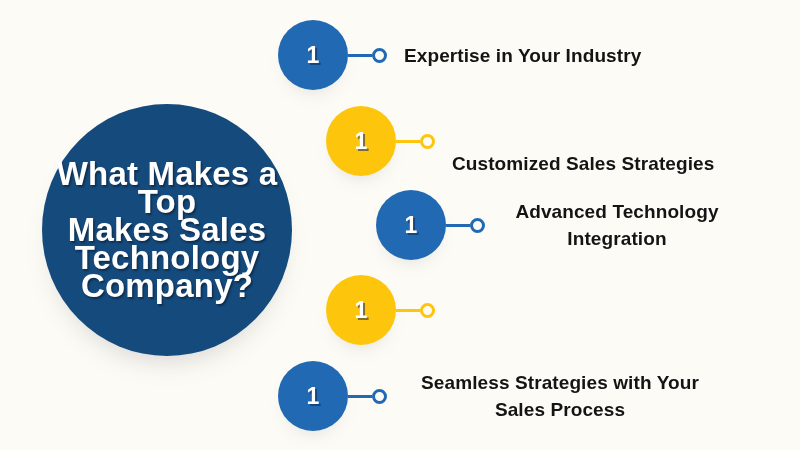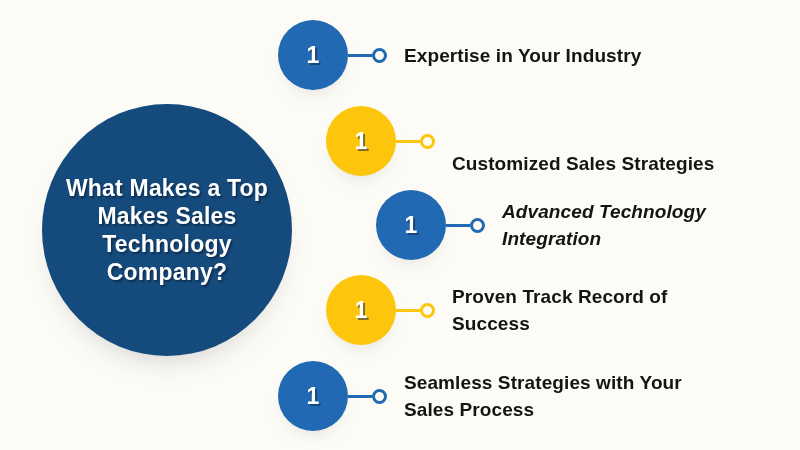--- a/index.html
+++ b/index.html
@@ -11,21 +11,21 @@
   }
 
   
   .big-circle{
     position:absolute;left:42px;top:104px;width:250px;height:252px;
     border-radius:50%;background:var(--navy,#154a7d);
     display:flex;align-items:center;justify-content:center;
     box-shadow:0 16px 26px -12px rgba(110,110,110,.28);
   }
   .big-title{
-    text-align:center;color:#ffffff;font-size:23px;font-weight:700;
+    text-align:center;color:#ffffff;font-size:33px;font-weight:700;
     line-height:28px;letter-spacing:.2px;
     text-shadow:1.5px 2px 2px rgba(0,0,0,.38);
   }
   .big-title span{display:block;}
 
   
   .row{position:absolute;height:70px;display:flex;align-items:center;}
   .bubble{
     flex:0 0 auto;width:70px;height:70px;border-radius:50%;
     display:flex;align-items:center;justify-content:center;
@@ -33,38 +33,38 @@
     text-shadow:2px 2px 0 rgba(16,42,74,.55);
     box-shadow:0 10px 18px -10px rgba(120,120,120,.25);
   }
   .connector{flex:0 0 auto;width:24px;height:3px;}
   .ring{
     flex:0 0 auto;width:15px;height:15px;border-radius:50%;
     border:3px solid;box-sizing:border-box;background:transparent;
   }
   .label{
     margin-left:17px;font-size:19px;font-weight:700;
-    color:var(--text,#141414);line-height:27px;letter-spacing:.1px;
+    color:var(--text,#141414);line-height:27px;letter-spacing:.1px;text-align:center;
   }
 
   .blue  .bubble{background:var(--blue,#2169b2);}
   .blue  .connector{background:var(--blue,#2169b2);}
   .blue  .ring{border-color:var(--blue,#2169b2);}
   .yellow .bubble{background:var(--yellow,#fdc60d);}
   .yellow .connector{background:var(--yellow,#fdc60d);}
   .yellow .ring{border-color:var(--yellow,#fdc60d);}
 
   .r1{left:278px;top:20px;}
   .r2{left:326px;top:106px;}
   .r3{left:376px;top:190px;}
   .r4{left:326px;top:275px;}
   .r5{left:278px;top:361px;}
   .r1 .label{max-width:280px;}
   .r2 .label{max-width:290px;margin-top:44px;}
-  .r3 .label{max-width:230px;font-style:italic;}
+  .r3 .label{max-width:230px;}
   .r4 .label{max-width:240px;}
   .r5 .label{max-width:312px;}
 </style>
 </head>
 <body style="--page_bg: #fcfbf6; --navy: #154a7d; --blue: #2169b2; --yellow: #fdc60d; --text: #141414;">
 
 <div>
 
   <div class="big-circle">
     <div class="big-title">
@@ -101,21 +101,20 @@
     <div class="ring"></div>
     <div class="label">Advanced Technology Integration</div>
   </div>
 
   <div class="row r4 yellow">
     <div class="bubble">
       <span>1</span>
     </div>
     <div class="connector"></div>
     <div class="ring"></div>
-    <div class="label">Proven Track Record of Success</div>
   </div>
 
   <div class="row r5 blue">
     <div class="bubble">
       <span>1</span>
     </div>
     <div class="connector"></div>
     <div class="ring"></div>
     <div class="label">Seamless Strategies with Your Sales Process</div>
   </div>

